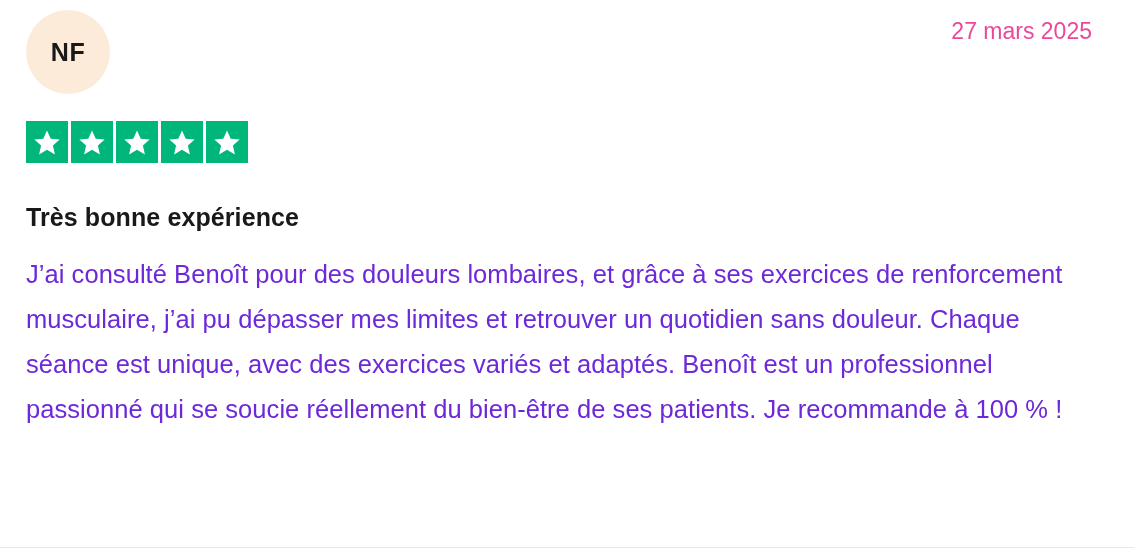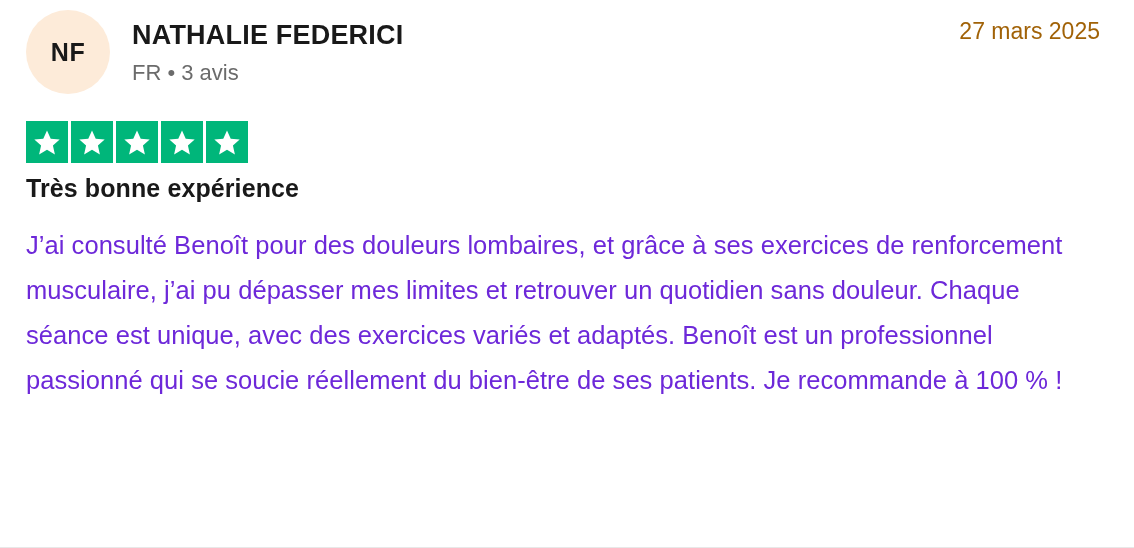--- a/index.html
+++ b/index.html
@@ -59,24 +59,24 @@
     text-transform: uppercase;
   }
   .reviewer-meta {
     margin-top: 9px;
     font-size: 22px;
     color: #6b6b6b;
     line-height: 1.2;
   }
   .review-date {
     position: absolute;
-    right: 8px;
+    right: 16px;
     top: 18px;
     font-size: 23px;
-    color: #a16207;
+    color: #ec4899;
     white-space: nowrap;
   }
   
   .rating {
     display: flex;
     gap: 3px;
     margin-top: 27px;
     margin-left: 0px;
   }
   .star {
@@ -85,21 +85,21 @@
     background: #00b67a;
     display: flex;
     align-items: center;
     justify-content: center;
   }
   .star svg {
     display: block;
   }
   
   .review-title {
-    margin-top: 11px;
+    margin-top: 40px;
     font-size: 25px;
     font-weight: bold;
     color: #191919;
     letter-spacing: 0.1px;
   }
   .review-text {
     margin-top: 20px;
     font-size: 25.5px;
     line-height: 45px;
     color: #6d28d9;
@@ -119,24 +119,20 @@
 <body>
 
 <div class="review-card">
 
   <div class="review-header">
 
     <div class="avatar">
       <span class="avatar-initials">NF</span>
     </div>
 
-    <div class="reviewer-block">
-      <div class="reviewer-name">NATHALIE FEDERICI</div>
-      <div class="reviewer-meta">FR • 3 avis</div>
-    </div>
 
     <div class="review-date">27 mars 2025</div>
   </div>
 
   <div class="rating" id="rating-stars">
       <div class="star" style="background: rgb(0, 182, 122);">
         <svg width="30" height="29" viewBox="0 0 24 24" aria-hidden="true">
           <polygon fill="#ffffff" points="12,2 15.09,8.86 22.5,9.6 16.9,14.55 18.54,22 12,18.1 5.46,22 7.1,14.55 1.5,9.6 8.91,8.86"></polygon>
         </svg>
       </div>

